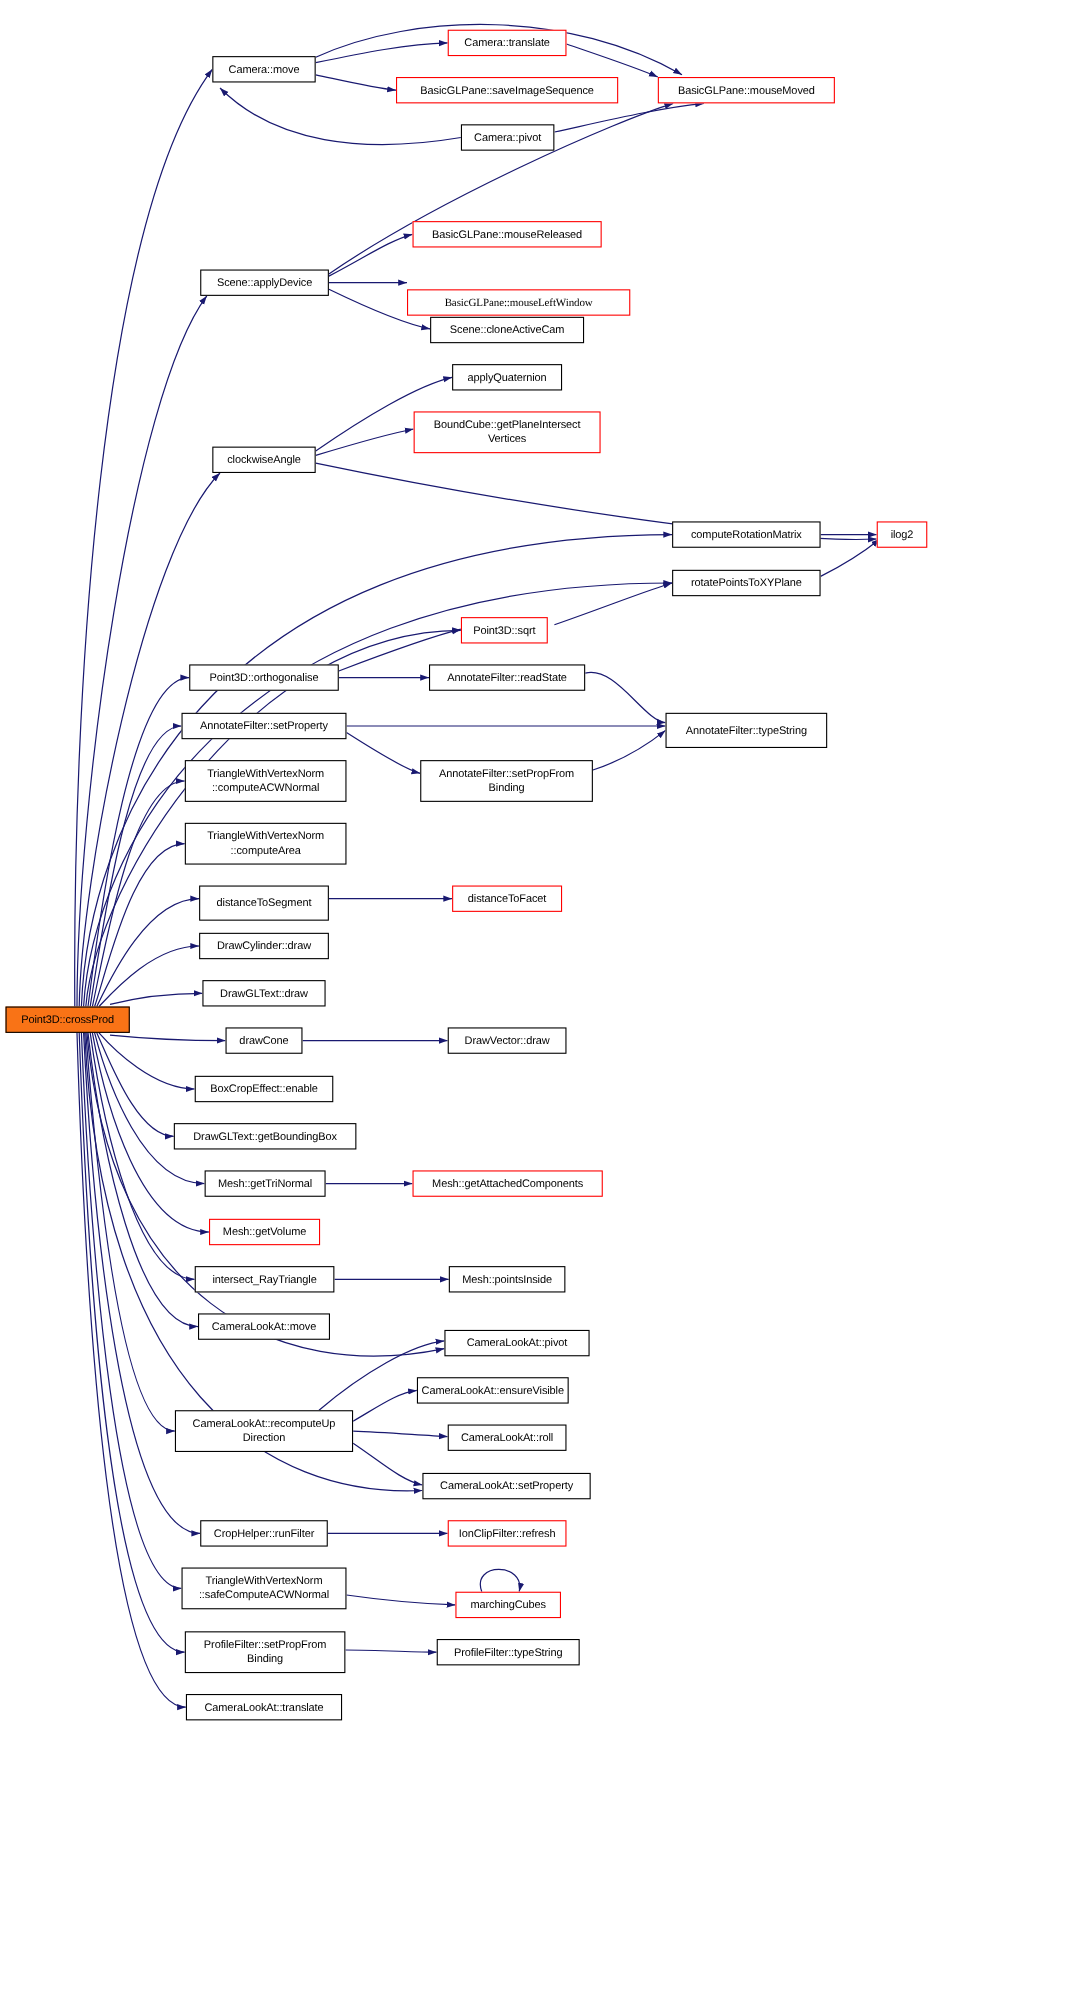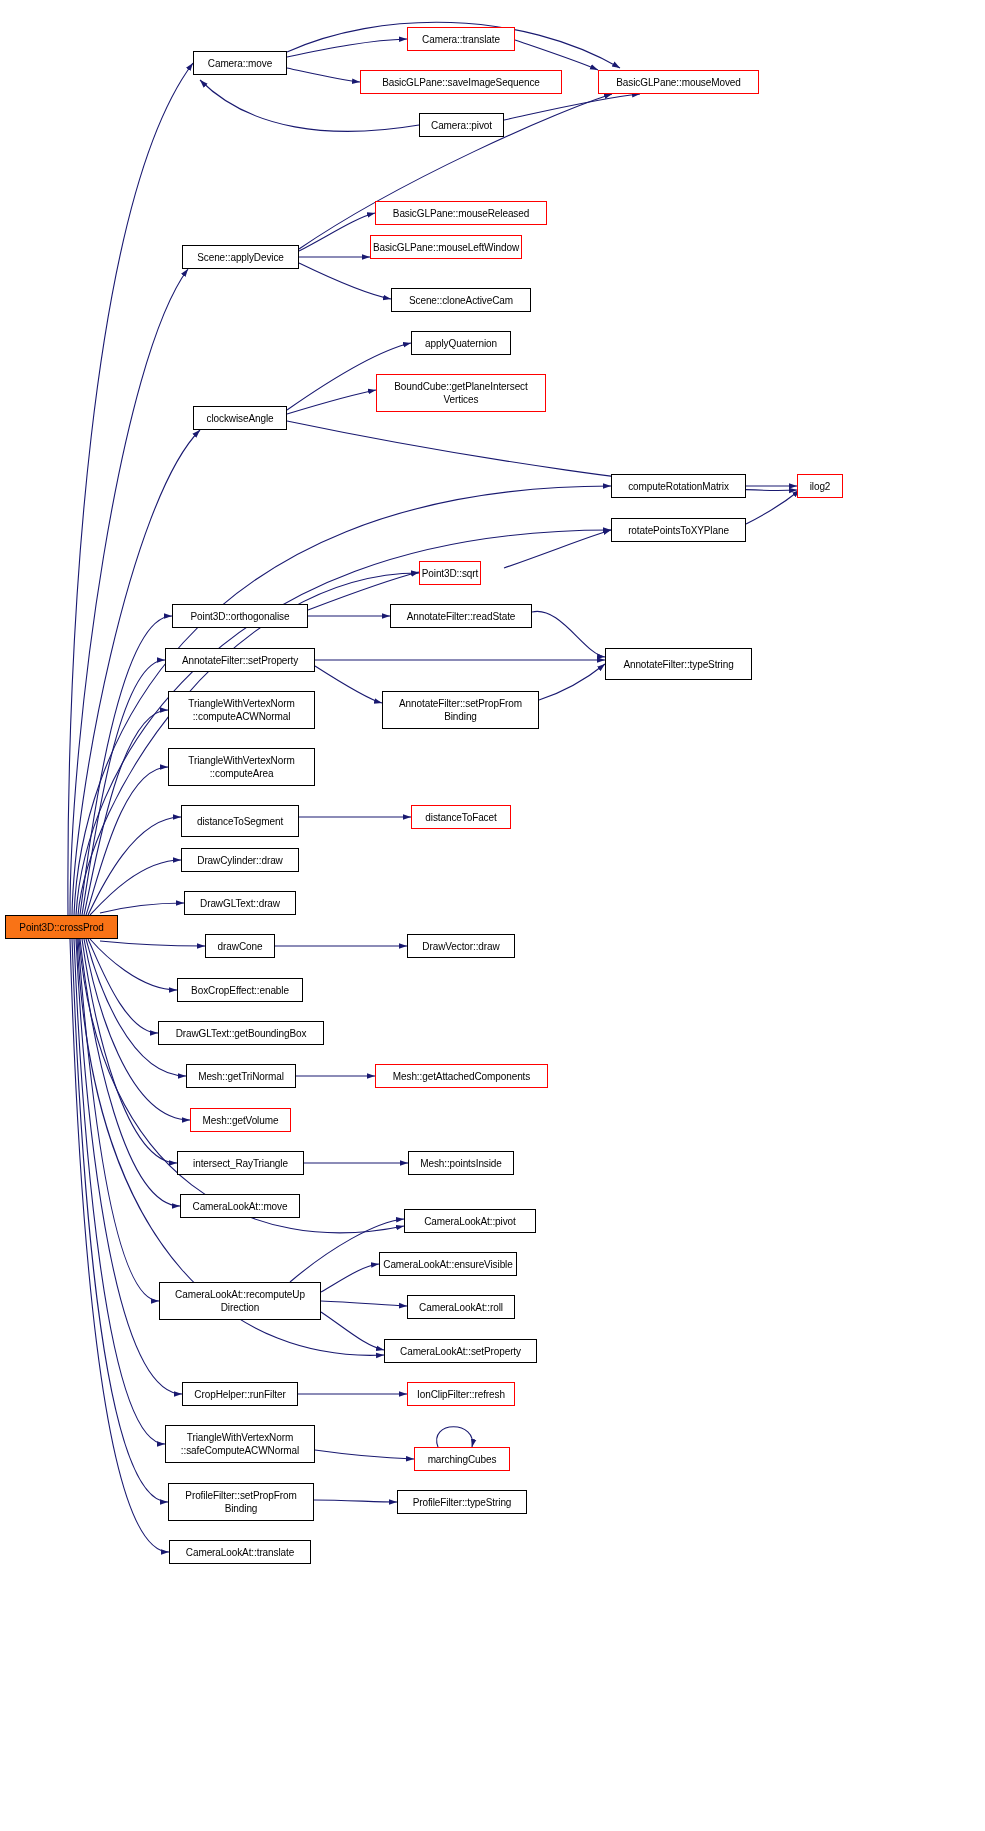--- a/index.html
+++ b/index.html
@@ -124,30 +124,30 @@
 
   <div id="node-layer">
       <div class="node root" style="left: 5px; top: 915px; width: 113px; height: 24px;">Point3D::crossProd</div>
       <div class="node" style="left: 193px; top: 51px; width: 94px; height: 24px;">Camera::move</div>
       <div class="node red" style="left: 407px; top: 27px; width: 108px; height: 24px;">Camera::translate</div>
       <div class="node red" style="left: 360px; top: 70px; width: 202px; height: 24px;">BasicGLPane::saveImageSequence</div>
       <div class="node red" style="left: 598px; top: 70px; width: 161px; height: 24px;">BasicGLPane::mouseMoved</div>
       <div class="node" style="left: 419px; top: 113px; width: 85px; height: 24px;">Camera::pivot</div>
       <div class="node" style="left: 182px; top: 245px; width: 117px; height: 24px;">Scene::applyDevice</div>
       <div class="node red" style="left: 375px; top: 201px; width: 172px; height: 24px;">BasicGLPane::mouseReleased</div>
-      <div class="node red" style="left: 370px; top: 235px; width: 152px; height: 24px;">BasicGLPane::mouseLeftWindow</div>
+      <div class="node red" style="left: 370px; top: 263px; width: 203px; height: 24px; font-family: Liberation Serif, serif;">BasicGLPane::mouseLeftWindow</div>
       <div class="node" style="left: 391px; top: 288px; width: 140px; height: 24px;">Scene::cloneActiveCam</div>
       <div class="node" style="left: 411px; top: 331px; width: 100px; height: 24px;">applyQuaternion</div>
       <div class="node red" style="left: 376px; top: 374px; width: 170px; height: 38px;">BoundCube::getPlaneIntersect
 Vertices</div>
       <div class="node" style="left: 193px; top: 406px; width: 94px; height: 24px;">clockwiseAngle</div>
       <div class="node" style="left: 611px; top: 474px; width: 135px; height: 24px;">computeRotationMatrix</div>
       <div class="node red" style="left: 797px; top: 474px; width: 46px; height: 24px;">ilog2</div>
       <div class="node" style="left: 611px; top: 518px; width: 135px; height: 24px;">rotatePointsToXYPlane</div>
-      <div class="node red" style="left: 419px; top: 561px; width: 62px; height: 24px;">Point3D::sqrt</div>
+      <div class="node red" style="left: 419px; top: 561px; width: 79px; height: 24px;">Point3D::sqrt</div>
       <div class="node" style="left: 172px; top: 604px; width: 136px; height: 24px;">Point3D::orthogonalise</div>
       <div class="node" style="left: 390px; top: 604px; width: 142px; height: 24px;">AnnotateFilter::readState</div>
       <div class="node" style="left: 165px; top: 648px; width: 150px; height: 24px;">AnnotateFilter::setProperty</div>
       <div class="node" style="left: 605px; top: 648px; width: 147px; height: 32px;">AnnotateFilter::typeString</div>
       <div class="node" style="left: 382px; top: 691px; width: 157px; height: 38px;">AnnotateFilter::setPropFrom
 Binding</div>
       <div class="node" style="left: 168px; top: 691px; width: 147px; height: 38px;">TriangleWithVertexNorm
 ::computeACWNormal</div>
       <div class="node" style="left: 168px; top: 748px; width: 147px; height: 38px;">TriangleWithVertexNorm
 ::computeArea</div>

